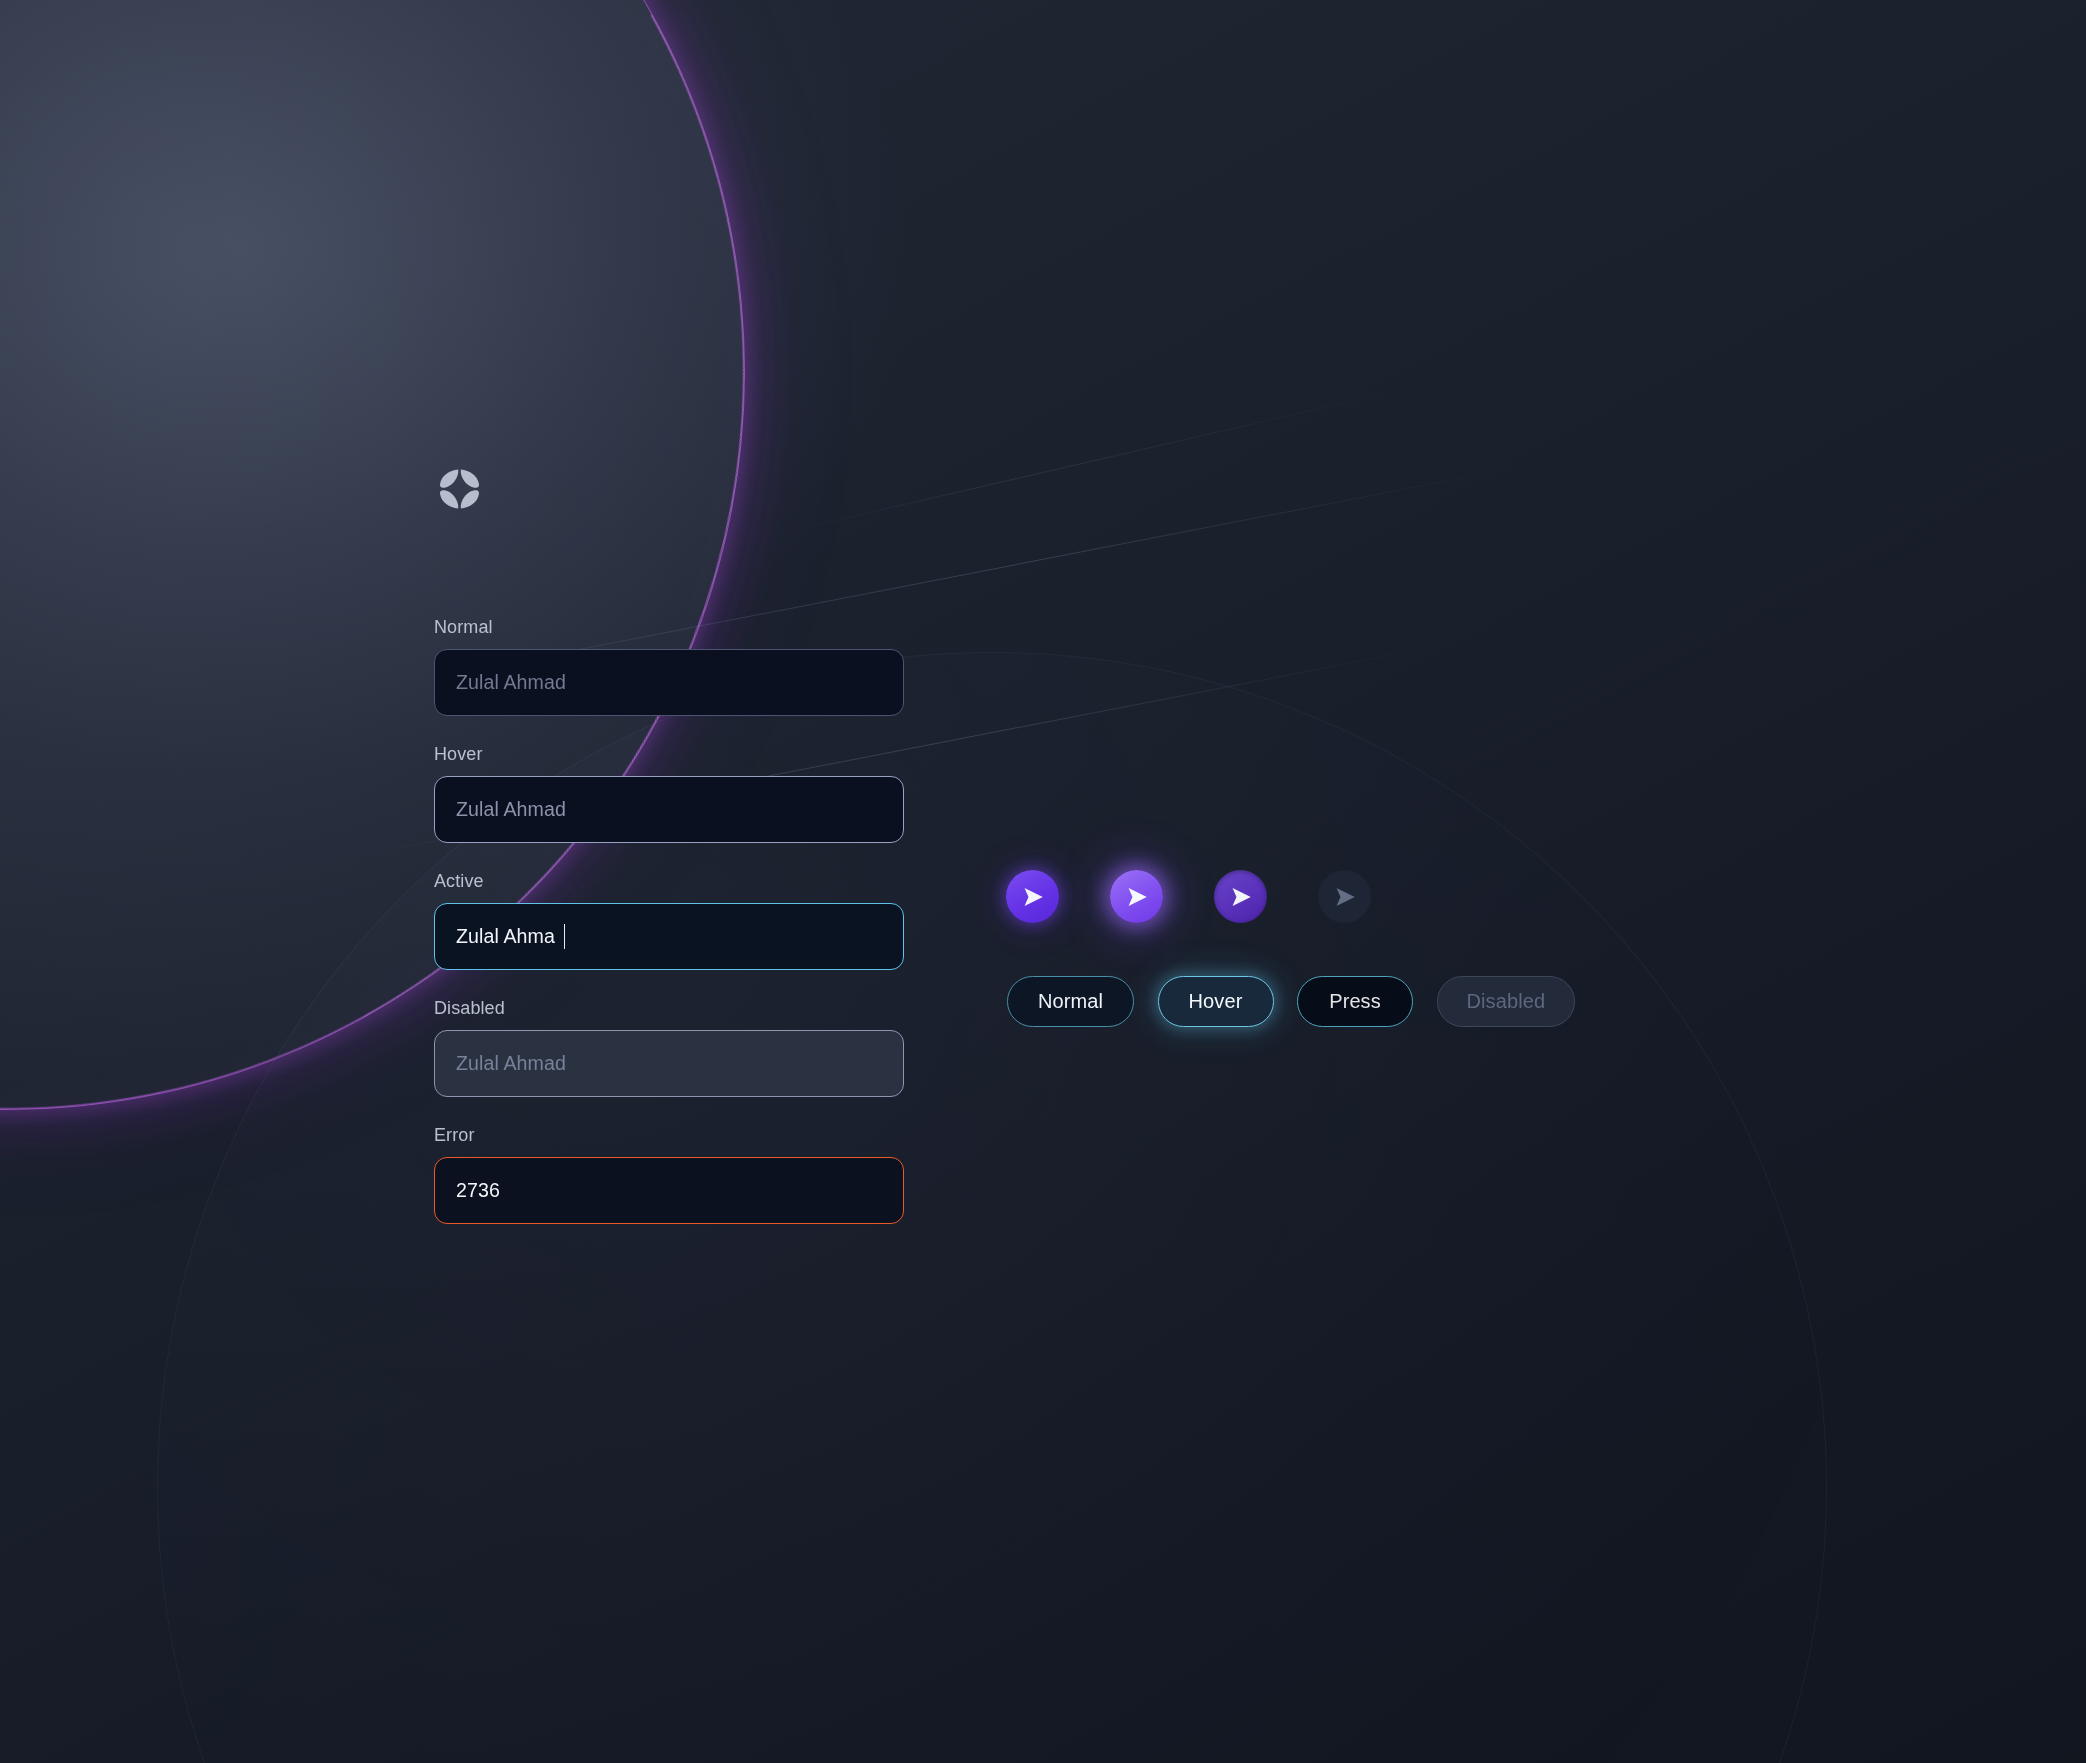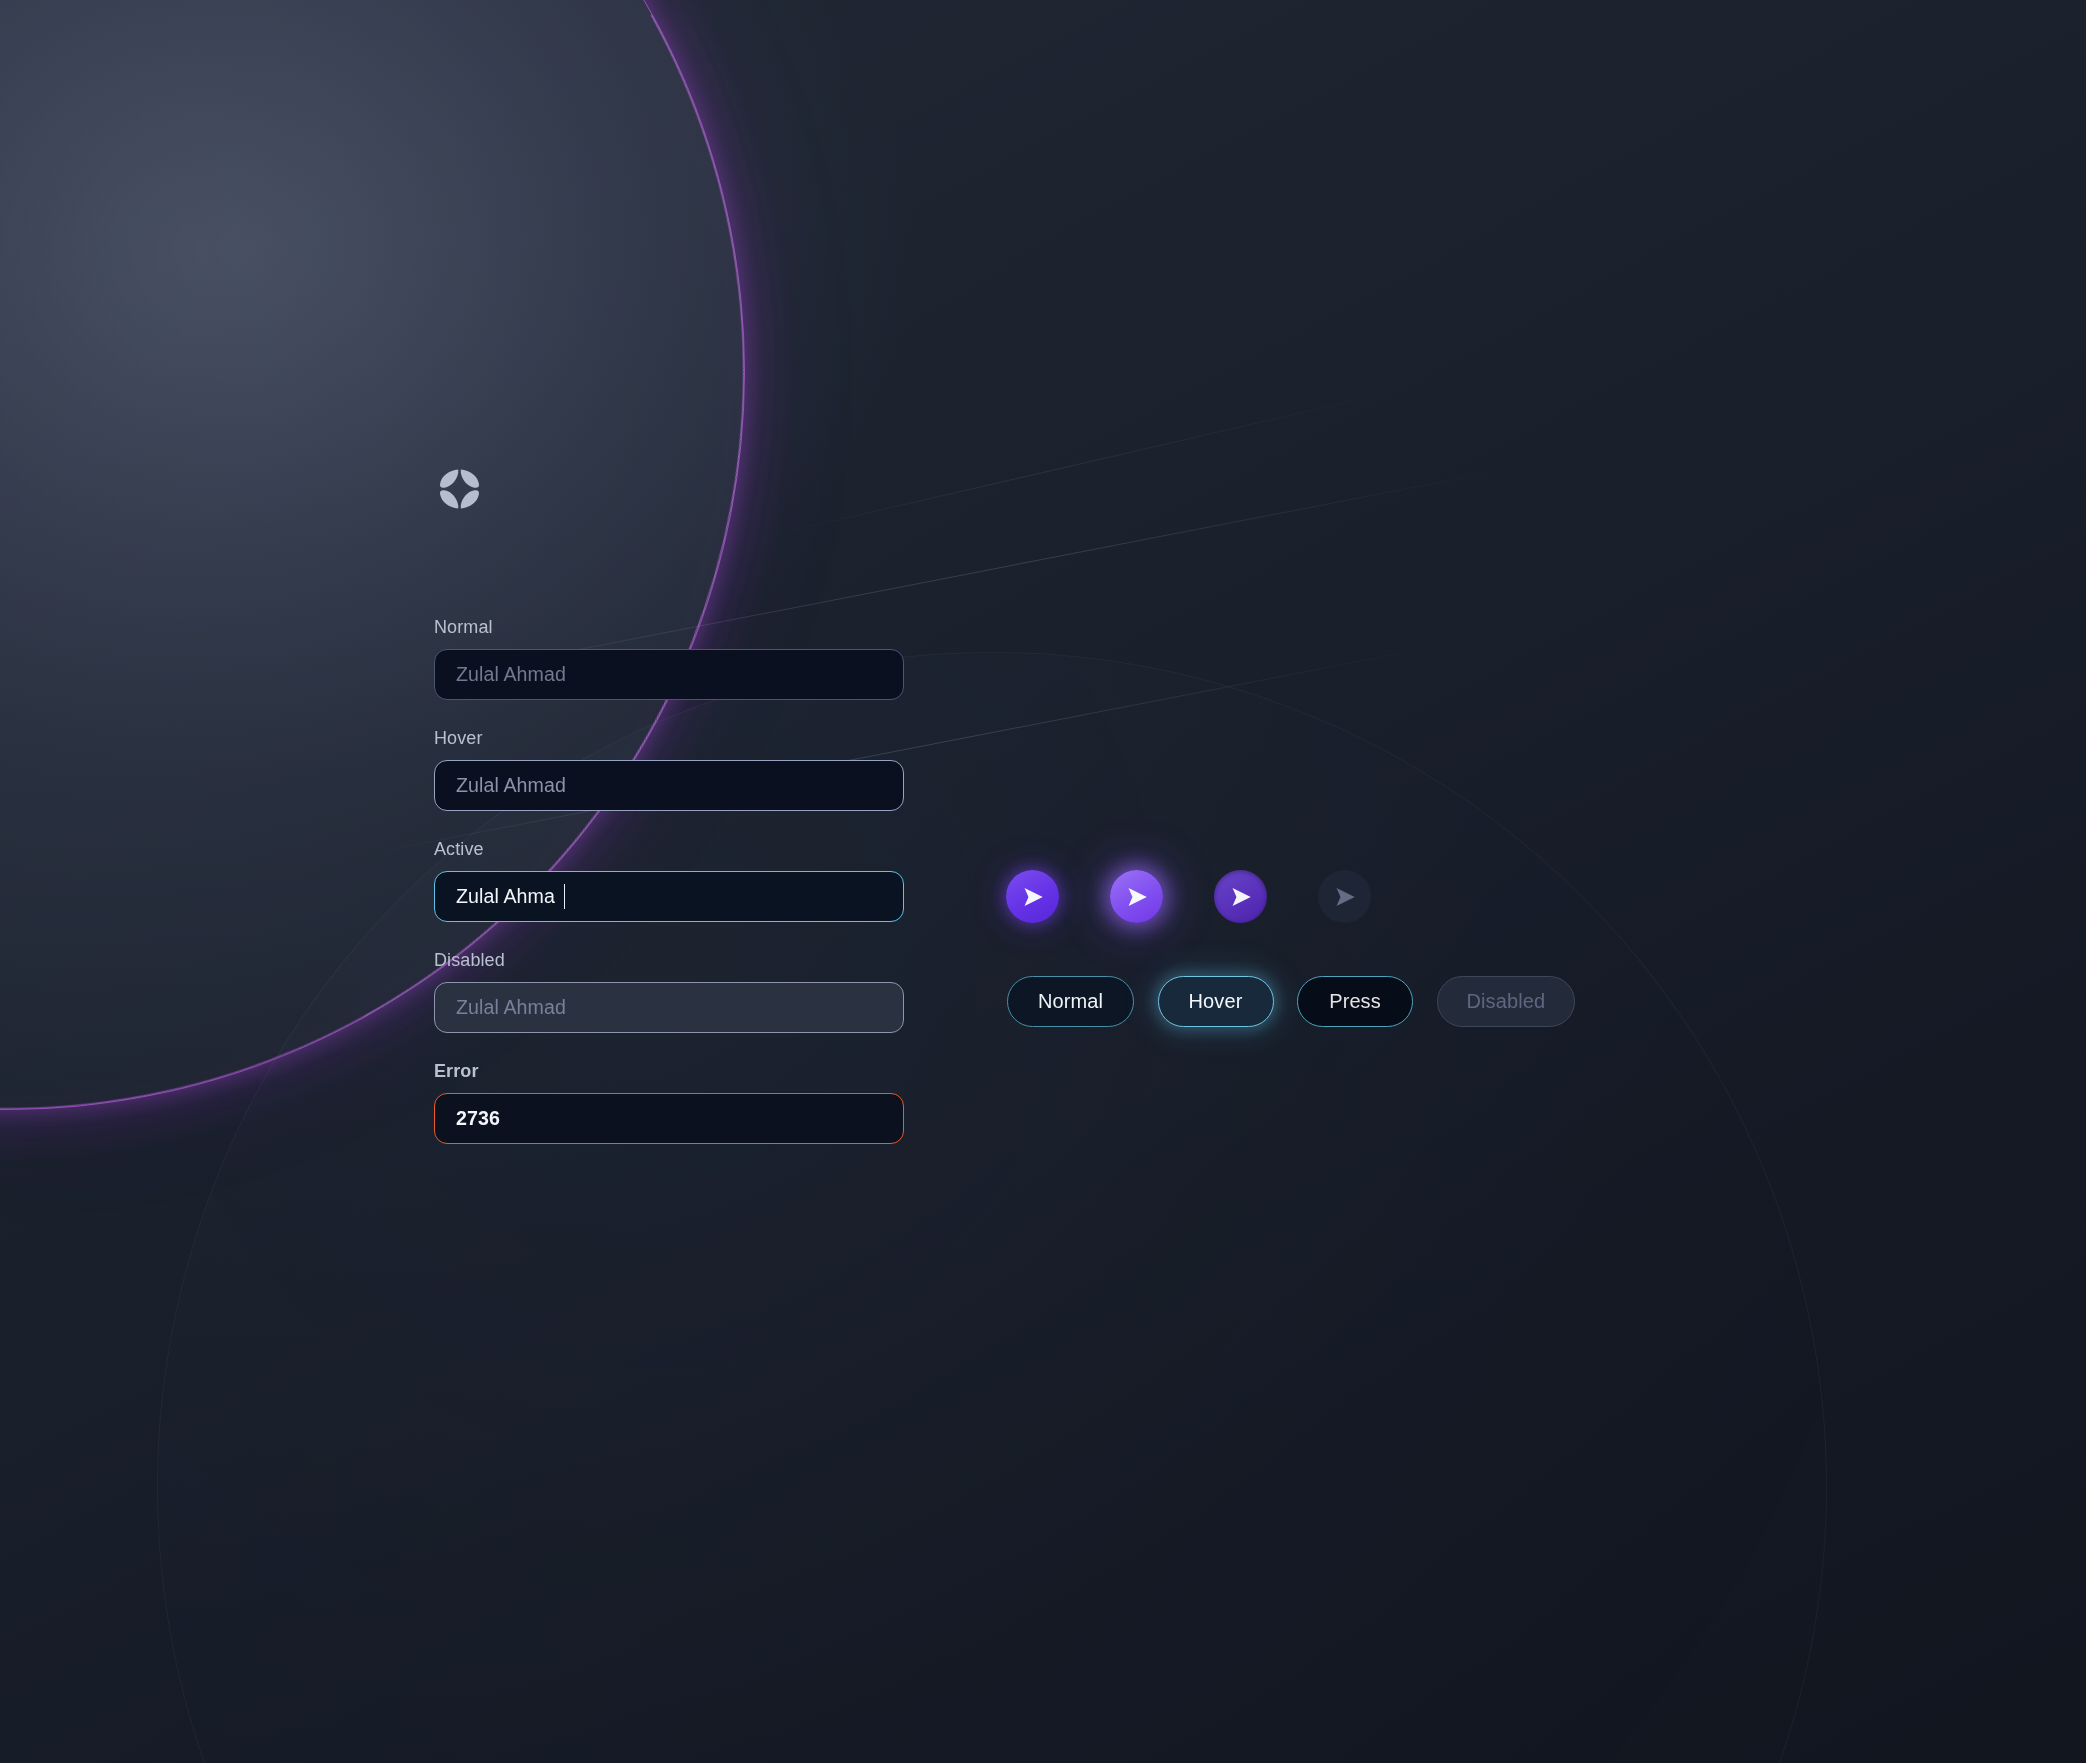--- a/index.html
+++ b/index.html
@@ -124,33 +124,33 @@
   .logo svg { display: block; width: 100%; height: 100%; }
 
   
   .fields {
     position: absolute;
     left: 434px;
     top: 618px;
     width: 470px;
   }
   .field { margin-bottom: 29px; }
-  .field:last-child { margin-bottom: 16px; font-weight: bold; }
+  .field:last-child { margin-bottom: 16px; }
 
   .field-label {
     font-size: 18px;
     line-height: 1;
     color: #b9c0cf;
     margin-bottom: 13px;
     letter-spacing: 0.1px;
   }
 
   .field-box {
     width: 470px;
-    height: 51px;
+    height: 67px;
     border-radius: 13px;
     display: flex;
     align-items: center;
     padding: 0 21px;
     font-size: 19.6px;
     letter-spacing: 0.1px;
   }
 
   .fb-normal {
     background: #0b1020;

